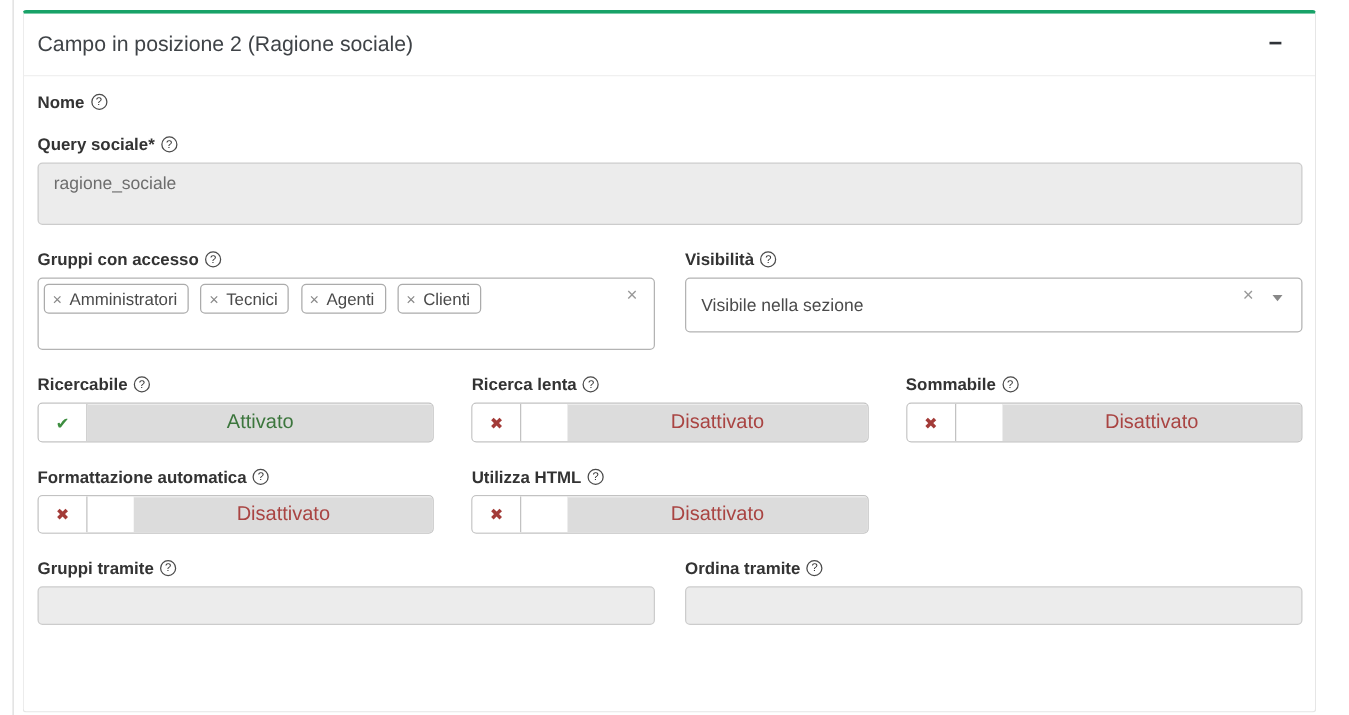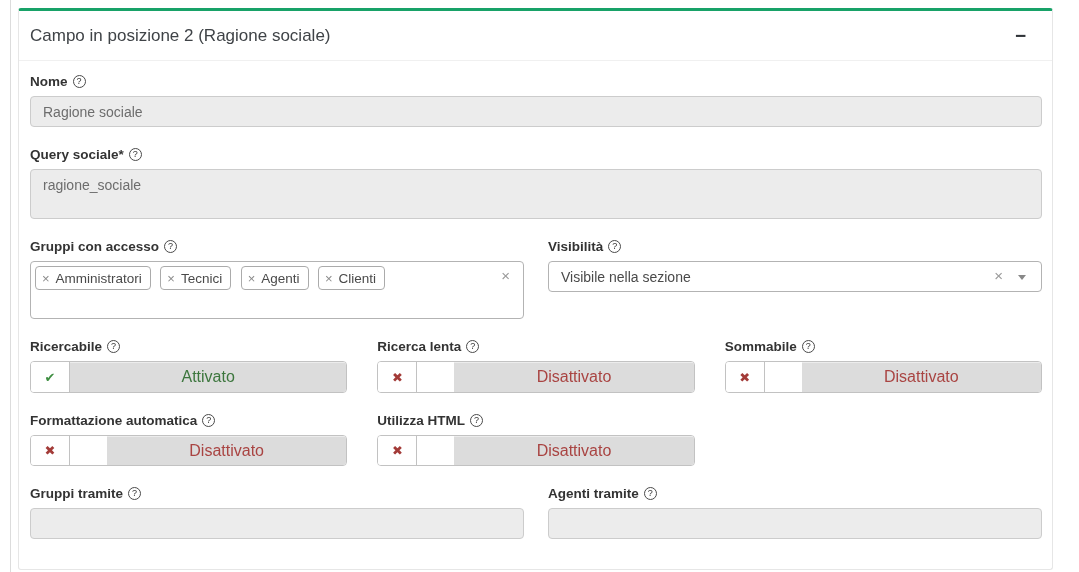--- a/index.html
+++ b/index.html
@@ -34,21 +34,21 @@
 
   .multiselect { position: relative; height: 58px; background: #fff; border: 1px solid #b3b3b3;
     border-radius: 4px; padding: 4px 24px 4px 4px; }
   .tag { display: inline-flex; align-items: center; height: 24px; background: #fff;
     border: 1px solid #ababab; border-radius: 4px; padding: 0 8px 0 6px; margin-right: 5px;
     font-size: 13.5px; color: #4a4a4a; }
   .tag-x { color: #8a8a8a; margin-right: 6px; font-size: 13px; cursor: pointer; }
   .ms-clear { position: absolute; top: 7px; right: 13px; color: #999; font-size: 15px;
     line-height: 14px; cursor: pointer; }
 
-  .selectbox { position: relative; height: 31px; background: #fff; border: 1px solid #b3b3b3;
+  .selectbox { position: relative; height: 44px; background: #fff; border: 1px solid #b3b3b3;
     border-radius: 4px; display: flex; align-items: center; padding: 0 72px 0 12px;
     font-size: 14px; color: #4a4a4a; cursor: pointer; }
   .sel-clear { position: absolute; right: 38px; top: 7px; color: #999; font-size: 15px; line-height: 14px; }
   .caret { position: absolute; right: 15px; top: 13px; width: 0; height: 0;
     border-left: 4px solid transparent; border-right: 4px solid transparent; border-top: 5px solid #888; }
 
   .toggle { display: flex; align-items: stretch; height: 32px; background: #fff;
     border: 1px solid #c2c2c2; border-radius: 4px; overflow: hidden; cursor: pointer; }
   .toggle.short { height: 31px; }
   .tg-icon { width: 39px; flex: 0 0 39px; display: flex; align-items: center; justify-content: center;
@@ -74,21 +74,20 @@
     </button>
   </div>
 
   <div class="card-body">
 
     <div class="fg">
       <div class="fg-label">
         <span>Nome</span>
         <span class="help">?</span>
       </div>
-      <input class="input-dis" type="text" disabled="" value="Ragione sociale" style="">
     </div>
 
     <div class="fg">
       <div class="fg-label">
         <span>Query sociale*</span>
         <span class="help">?</span>
       </div>
       <textarea class="input-dis" disabled="" style="">ragione_sociale</textarea>
     </div>
 
@@ -191,21 +190,21 @@
     <div class="fg row2">
       <div>
         <div class="fg-label">
           <span>Gruppi tramite</span>
           <span class="help">?</span>
         </div>
         <input class="input-dis" type="text" disabled="" value="" style="">
       </div>
       <div>
         <div class="fg-label">
-          <span>Agenti tramite</span>
+          <span>Ordina tramite</span>
           <span class="help">?</span>
         </div>
         <input class="input-dis" type="text" disabled="" value="" style="">
       </div>
     </div>
 
   </div>
 </div>
 
 </body></html>

